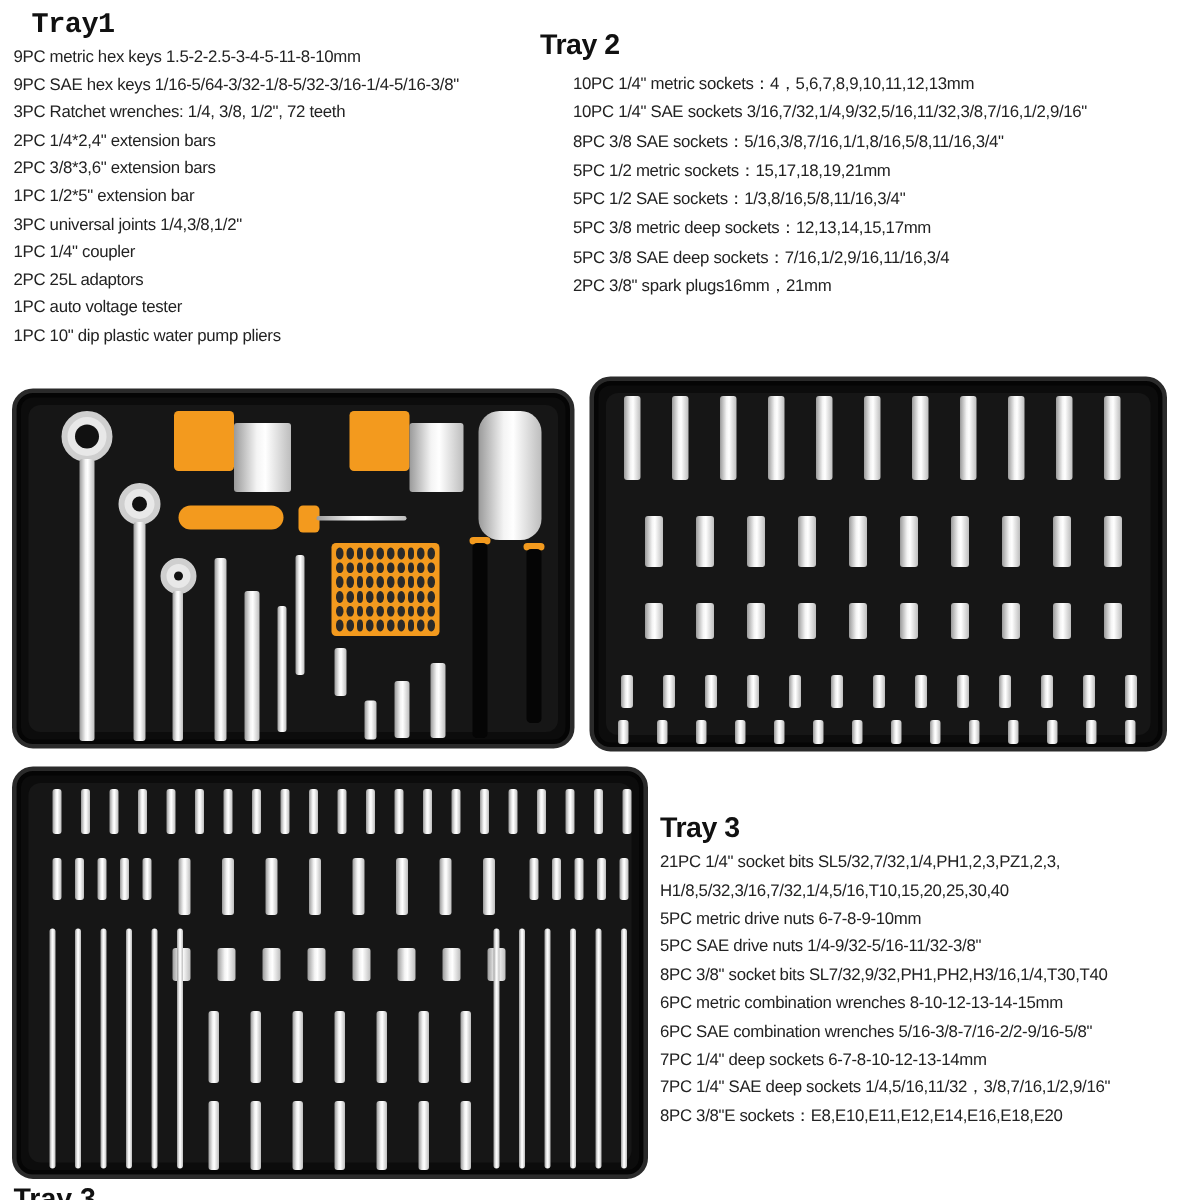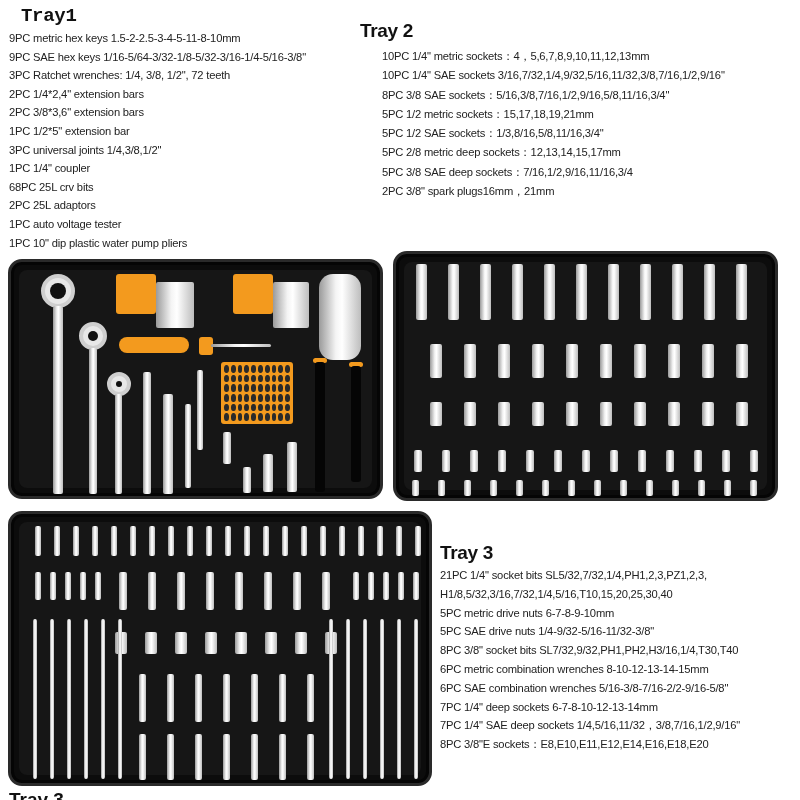--- a/index.html
+++ b/index.html
@@ -40,34 +40,33 @@
 <h2 id="tray1-title" class="title">Tray1</h2>
 <ul id="tray1-list" class="spec-list">
   <li>9PC metric hex keys 1.5-2-2.5-3-4-5-11-8-10mm</li>
   <li>9PC SAE hex keys 1/16-5/64-3/32-1/8-5/32-3/16-1/4-5/16-3/8"</li>
   <li>3PC Ratchet wrenches:  1/4,  3/8,  1/2", 72 teeth</li>
   <li>2PC 1/4*2,4" extension bars</li>
   <li>2PC 3/8*3,6" extension bars</li>
   <li>1PC 1/2*5" extension bar</li>
   <li>3PC universal joints 1/4,3/8,1/2"</li>
   <li>1PC 1/4" coupler</li>
-  <li>68PC 25L crv bits</li>
   <li>2PC 25L adaptors</li>
   <li>1PC auto voltage tester</li>
   <li>1PC 10" dip plastic water pump pliers</li>
 </ul>
 
 <h2 id="tray2-title" class="title">Tray 2</h2>
 <ul id="tray2-list" class="spec-list">
   <li>10PC 1/4" metric sockets：4，5,6,7,8,9,10,11,12,13mm</li>
   <li>10PC 1/4" SAE sockets 3/16,7/32,1/4,9/32,5/16,11/32,3/8,7/16,1/2,9/16"</li>
-  <li>8PC 3/8 SAE sockets：5/16,3/8,7/16,1/2,9/16,5/8,11/16,3/4"</li>
+  <li>8PC 3/8 SAE sockets：5/16,3/8,7/16,1/1,8/16,5/8,11/16,3/4"</li>
   <li>5PC 1/2 metric sockets：15,17,18,19,21mm</li>
   <li>5PC 1/2 SAE sockets：1/3,8/16,5/8,11/16,3/4"</li>
-  <li>5PC 2/8 metric deep sockets：12,13,14,15,17mm</li>
+  <li>5PC 3/8 metric deep sockets：12,13,14,15,17mm</li>
   <li>5PC 3/8 SAE deep sockets：7/16,1/2,9/16,11/16,3/4</li>
   <li>2PC 3/8" spark plugs16mm，21mm</li>
 </ul>
 
 <div id="tray1-img" class="tray" title="Tray 1 contents: ratchets, hex keys, screwdriver, bit set, extensions and pliers">
   <div class="tray-inner"></div>
 
   <div class="ring" style="left:30px;top:12px;width:34px;height:34px;"></div>
   <div class="chrome" style="left:42px;top:44px;width:10px;height:188px;"></div>
   <div class="ring" style="left:68px;top:60px;width:28px;height:28px;"></div>

